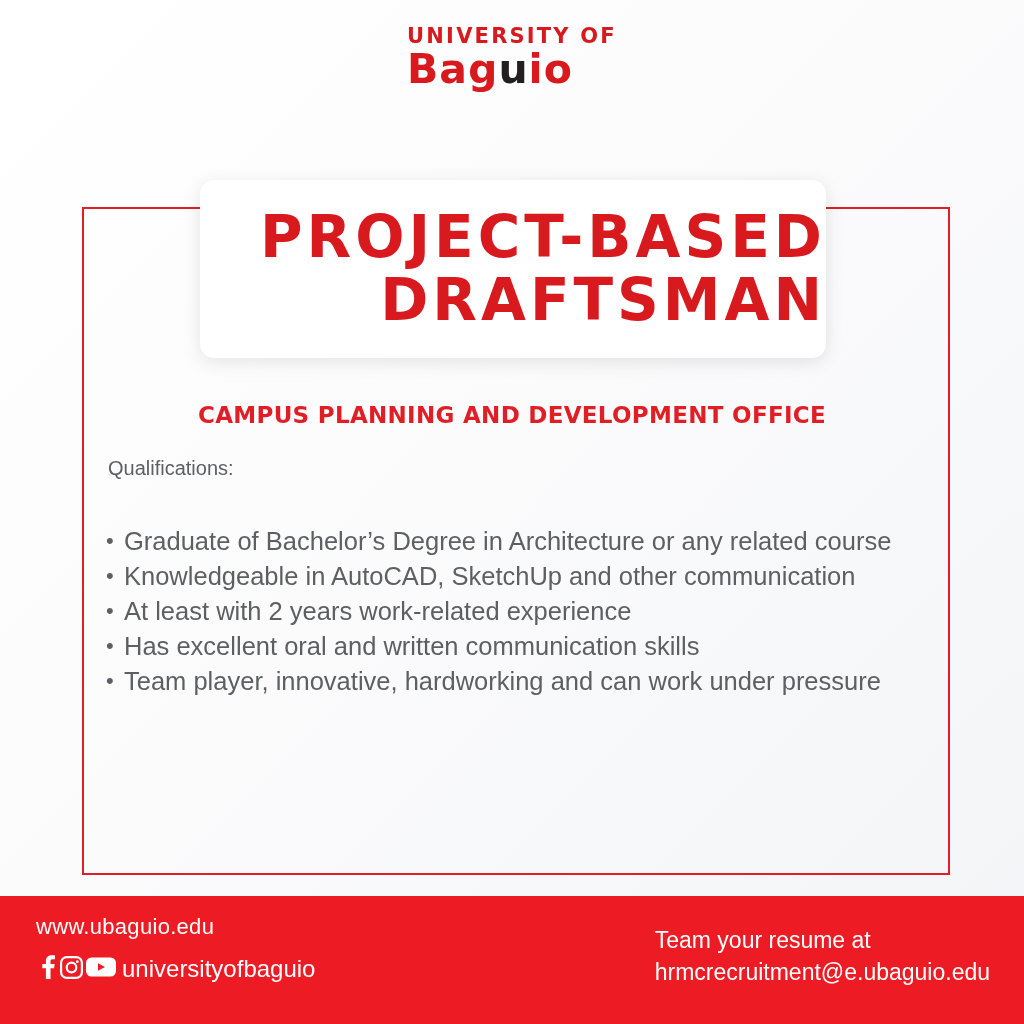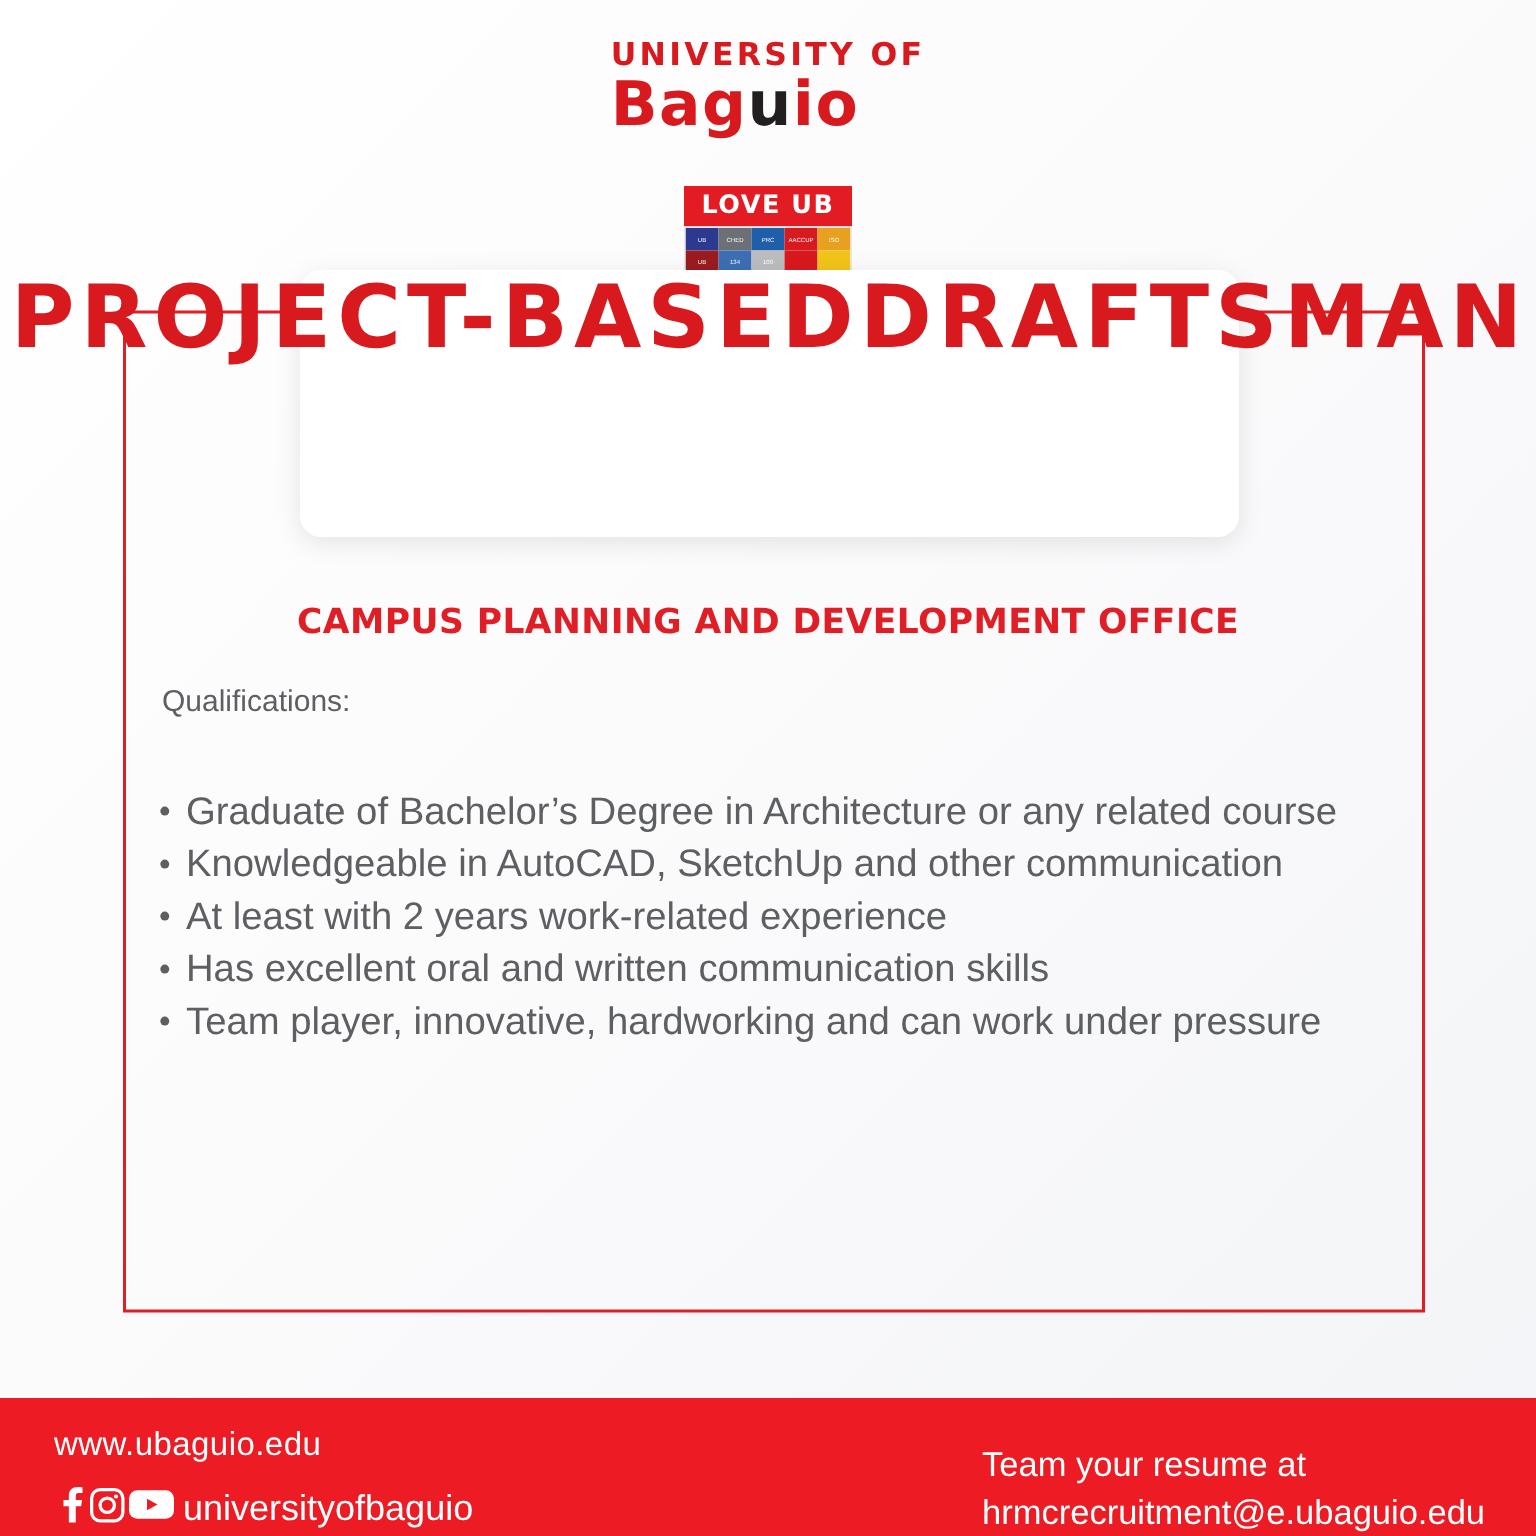--- a/index.html
+++ b/index.html
@@ -89,22 +89,22 @@
 
   
   .title-card {
     position: absolute;
     left: 200px; top: 180px;
     width: 626px; height: 178px;
     background: #ffffff;
     border-radius: 14px;
     box-shadow: 0 4px 18px rgba(0,0,0,0.10);
     display: flex;
-    flex-direction: row;
-    align-items: flex-start;
+    flex-direction: column;
+    align-items: flex-end;
     justify-content: center;
   }
   .title-line {
     color: #d8191e;
     font-family: "DejaVu Sans", sans-serif;
     font-weight: bold;
     font-size: 58px;
     letter-spacing: 4px;
     line-height: 1.08;
     text-align: center;
@@ -149,21 +149,21 @@
     flex: 0 0 18px;
     font-size: 22px;
     line-height: 34px;
   }
   .qual-text { flex: 1; }
 
   
   .footer {
     position: absolute;
     left: 0; bottom: 0;
-    width: 1024px; height: 92px;
+    width: 1024px; height: 128px;
     background: #ed1c24;
     color: #ffffff;
   }
   .footer-left {
     position: absolute;
     left: 36px; top: 18px;
   }
   .footer-left .site {
     font-size: 22px;
     font-family: "Liberation Sans", sans-serif;
@@ -195,35 +195,20 @@
 <body>
 
 <div class="poster">
 
   <div class="header">
     <div class="ub-logo">
       <div class="u-of">UNIVERSITY OF</div>
       <div class="baguio"><span>Bag</span><span class="dark">u</span><span>io</span></div>
     </div>
 
-    <div class="love-ub">
-      <div class="love-top">LOVE UB</div>
-      <div class="love-bottom">
-        <div class="chip" style="background:#2b3a8f">UB</div>
-        <div class="chip" style="background:#6c6f76">CHED</div>
-        <div class="chip" style="background:#1f5fa9">PRC</div>
-        <div class="chip" style="background:#d8191e">AACCUP</div>
-        <div class="chip" style="background:#e8a020">ISO</div>
-        <div class="chip" style="background:#9b1c1f">UB</div>
-        <div class="chip" style="background:#3d6fb4">134</div>
-        <div class="chip" style="background:#bcbdc0">100</div>
-        <div class="chip" style="background:#d8191e"></div>
-        <div class="chip" style="background:#f0c419"></div>
-      </div>
-    </div>
   </div>
 
   <div class="frame"></div>
 
   <div class="title-card">
     <div class="title-line">PROJECT-BASED</div>
     <div class="title-line">DRAFTSMAN</div>
   </div>
 
   <div class="department">CAMPUS PLANNING AND DEVELOPMENT OFFICE</div>

